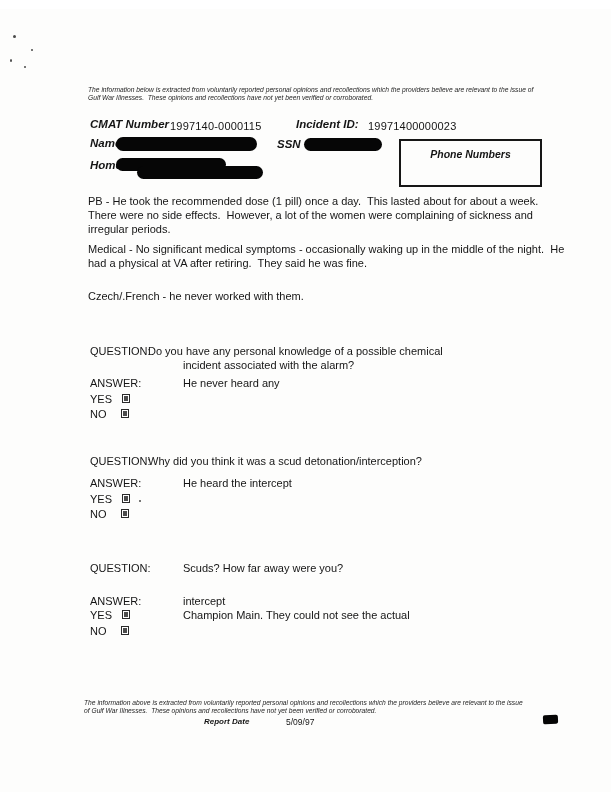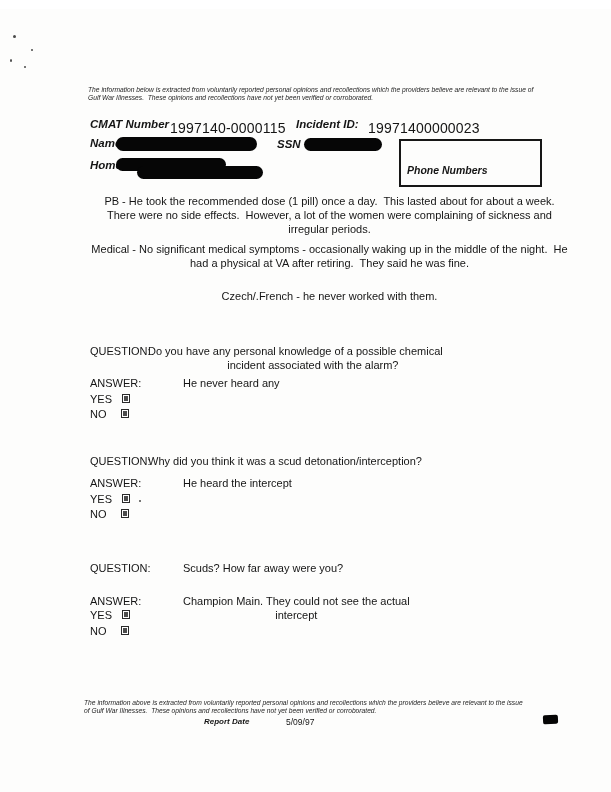--- a/index.html
+++ b/index.html
@@ -9,25 +9,25 @@
     background:#fdfdfc; overflow:hidden;
     font-family:"Liberation Sans", sans-serif; color:#151515;
   }
   .abs { position:absolute; }
   .artifact { position:absolute; background:#4a4a4a; border-radius:50%; }
   .disclaimer {
     font-style:italic; font-size:6.7px; line-height:7.9px;
     color:#1e1e1e; white-space:pre-wrap;
   }
   .label-bi { font-weight:700; font-style:italic; font-size:11.5px; }
-  .value { font-size:14px; letter-spacing:0.2px; }
-  .body { font-size:11px; line-height:13.8px;text-align:center; }
+  .value { font-size:11px; letter-spacing:0.2px; }
+  .body { font-size:11px; line-height:13.8px; }
   .para { width:483px; white-space:pre-wrap; }
   .redact { position:absolute; background:#060606; border-radius:7px; }
-  .phone-box { border:2px solid #161616; padding:19px 6px; background:#fdfdfc; }
+  .phone-box { border:2px solid #161616; padding:3px 6px; background:#fdfdfc;text-align:center; }
   .phone-label { font-size:10.5px; }
   .checkbox {
     position:absolute; width:8px; height:9px;
     border:1px solid #2a2a2a; background:#fff;
   }
   .checkbox::after {
     content:""; position:absolute; left:1px; top:1px;
     width:4px; height:5px; background:#4c4c4c;
   }
   .q-line2 { margin-left:35px; }
@@ -90,22 +90,22 @@
   <span class="artifact" style="left:139px;top:491px;width:2px;height:2px"></span>
   <span class="abs body" style="left:90px;top:499px">NO</span>
   <span class="checkbox" style="left:121px;top:500px"></span>
 
   <span class="abs body" style="left:90px;top:553px">QUESTION:</span>
   <div class="abs body" style="left:148px;top:553px">
     <div class="q-line2">Scuds?  How far away were you?</div>
   </div>
   <span class="abs body" style="left:90px;top:586px">ANSWER:</span>
   <div class="abs body" style="left:183px;top:586px">
+    <div>intercept</div>
     <div>Champion Main.  They could not see the actual</div>
-    <div>intercept</div>
   </div>
   <span class="abs body" style="left:90px;top:600px">YES</span>
   <span class="checkbox" style="left:122px;top:601px"></span>
   <span class="abs body" style="left:90px;top:616px">NO</span>
   <span class="checkbox" style="left:121px;top:617px"></span>
 
   <div class="abs disclaimer" style="left:84px;top:690px;width:442px">The information above is extracted from voluntarily reported personal opinions and recollections which the providers believe are relevant to the issue of Gulf War Illnesses.  These opinions and recollections have not yet been verified or corroborated.</div>
   <span class="abs report-label" style="left:176px;top:708px">Report Date</span>
   <span class="abs report-value" style="left:286px;top:708px">5/09/97</span>
 

